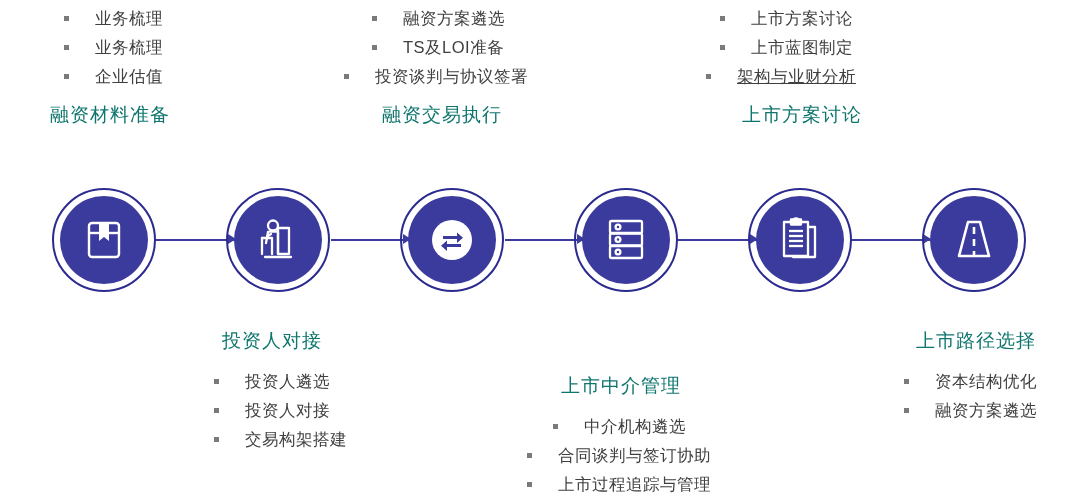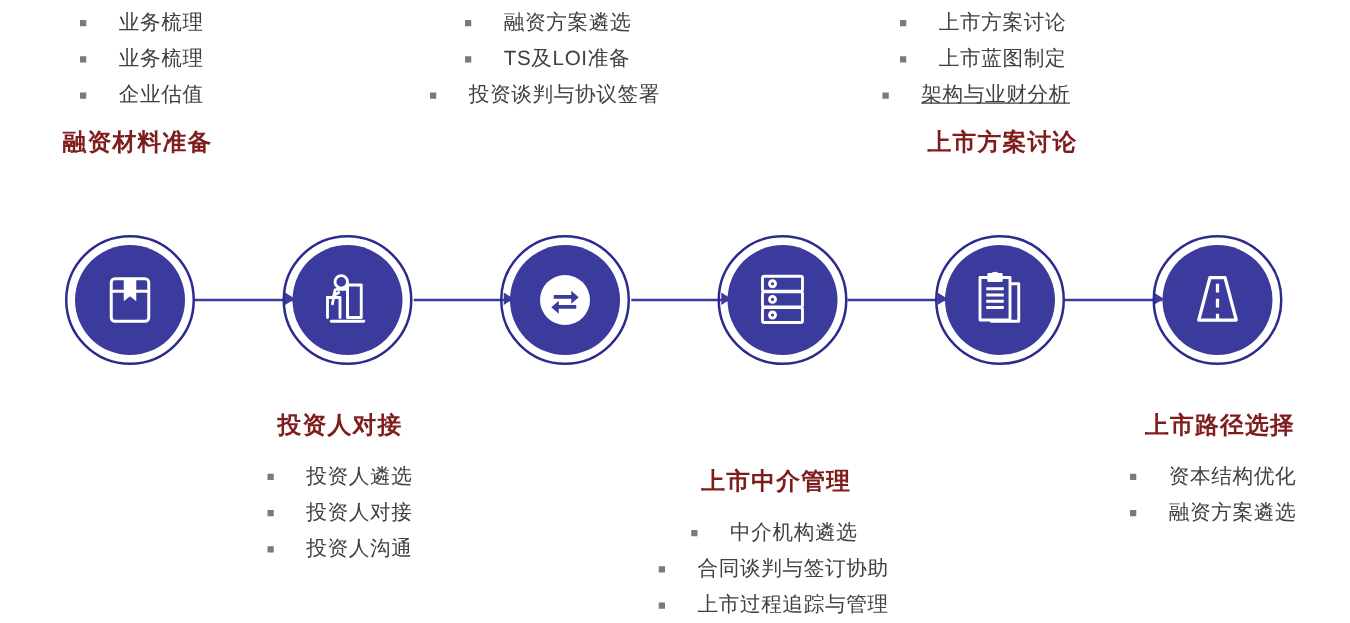--- a/index.html
+++ b/index.html
@@ -23,23 +23,23 @@
     height:29px;
     white-space:nowrap;
     letter-spacing:.5px;
   }
   .bullet .marker{
     width:5px;height:5px;background:#7a7a7a;
     display:inline-block;margin-right:26px;flex:0 0 auto;
   }
   .bullet .btxt{display:inline-block;}
   .gtitle{
-    color:#7f1d1d;
+    color:#0f766e;
     font-size:19px;
-    font-weight:bold;
+    font-weight:normal;
     letter-spacing:1px;
     white-space:nowrap;
     line-height:1;
   }
 
   
   .top .gtitle{margin-top:14px;}
   
   .bottom .gtitle{margin-bottom:17px;}
 
@@ -110,20 +110,21 @@
       </div>
       <div class="bullet" style="padding-left:32px;">
         <span class="marker"></span>
         <span class="btxt">TS及LOI准备</span>
       </div>
       <div class="bullet" style="padding-left:4px;">
         <span class="marker"></span>
         <span class="btxt">投资谈判与协议签署</span>
       </div>
     </div>
+    <div class="gtitle" style="margin-left:42px;">融资交易执行</div>
   </div>
 
   <div class="group top" style="left:700px;top:4px;">
     <div class="bullets">
       <div class="bullet" style="padding-left:20px;">
         <span class="marker"></span>
         <span class="btxt">上市方案讨论</span>
       </div>
       <div class="bullet" style="padding-left:20px;">
         <span class="marker"></span>
@@ -257,21 +258,21 @@
       <div class="bullet" style="padding-left:4px;">
         <span class="marker"></span>
         <span class="btxt">投资人遴选</span>
       </div>
       <div class="bullet" style="padding-left:4px;">
         <span class="marker"></span>
         <span class="btxt">投资人对接</span>
       </div>
       <div class="bullet" style="padding-left:4px;">
         <span class="marker"></span>
-        <span class="btxt">投资人沟通</span>
+        <span class="btxt">交易构架搭建</span>
       </div>
     </div>
   </div>
 
   <div class="group bottom" style="left:523px;top:331px;">
     <div class="gtitle" style="margin-left:38px;margin-top:45px;">上市中介管理</div>
     <div class="bullets">
       <div class="bullet" style="padding-left:30px;">
         <span class="marker"></span>
         <span class="btxt">中介机构遴选</span>

